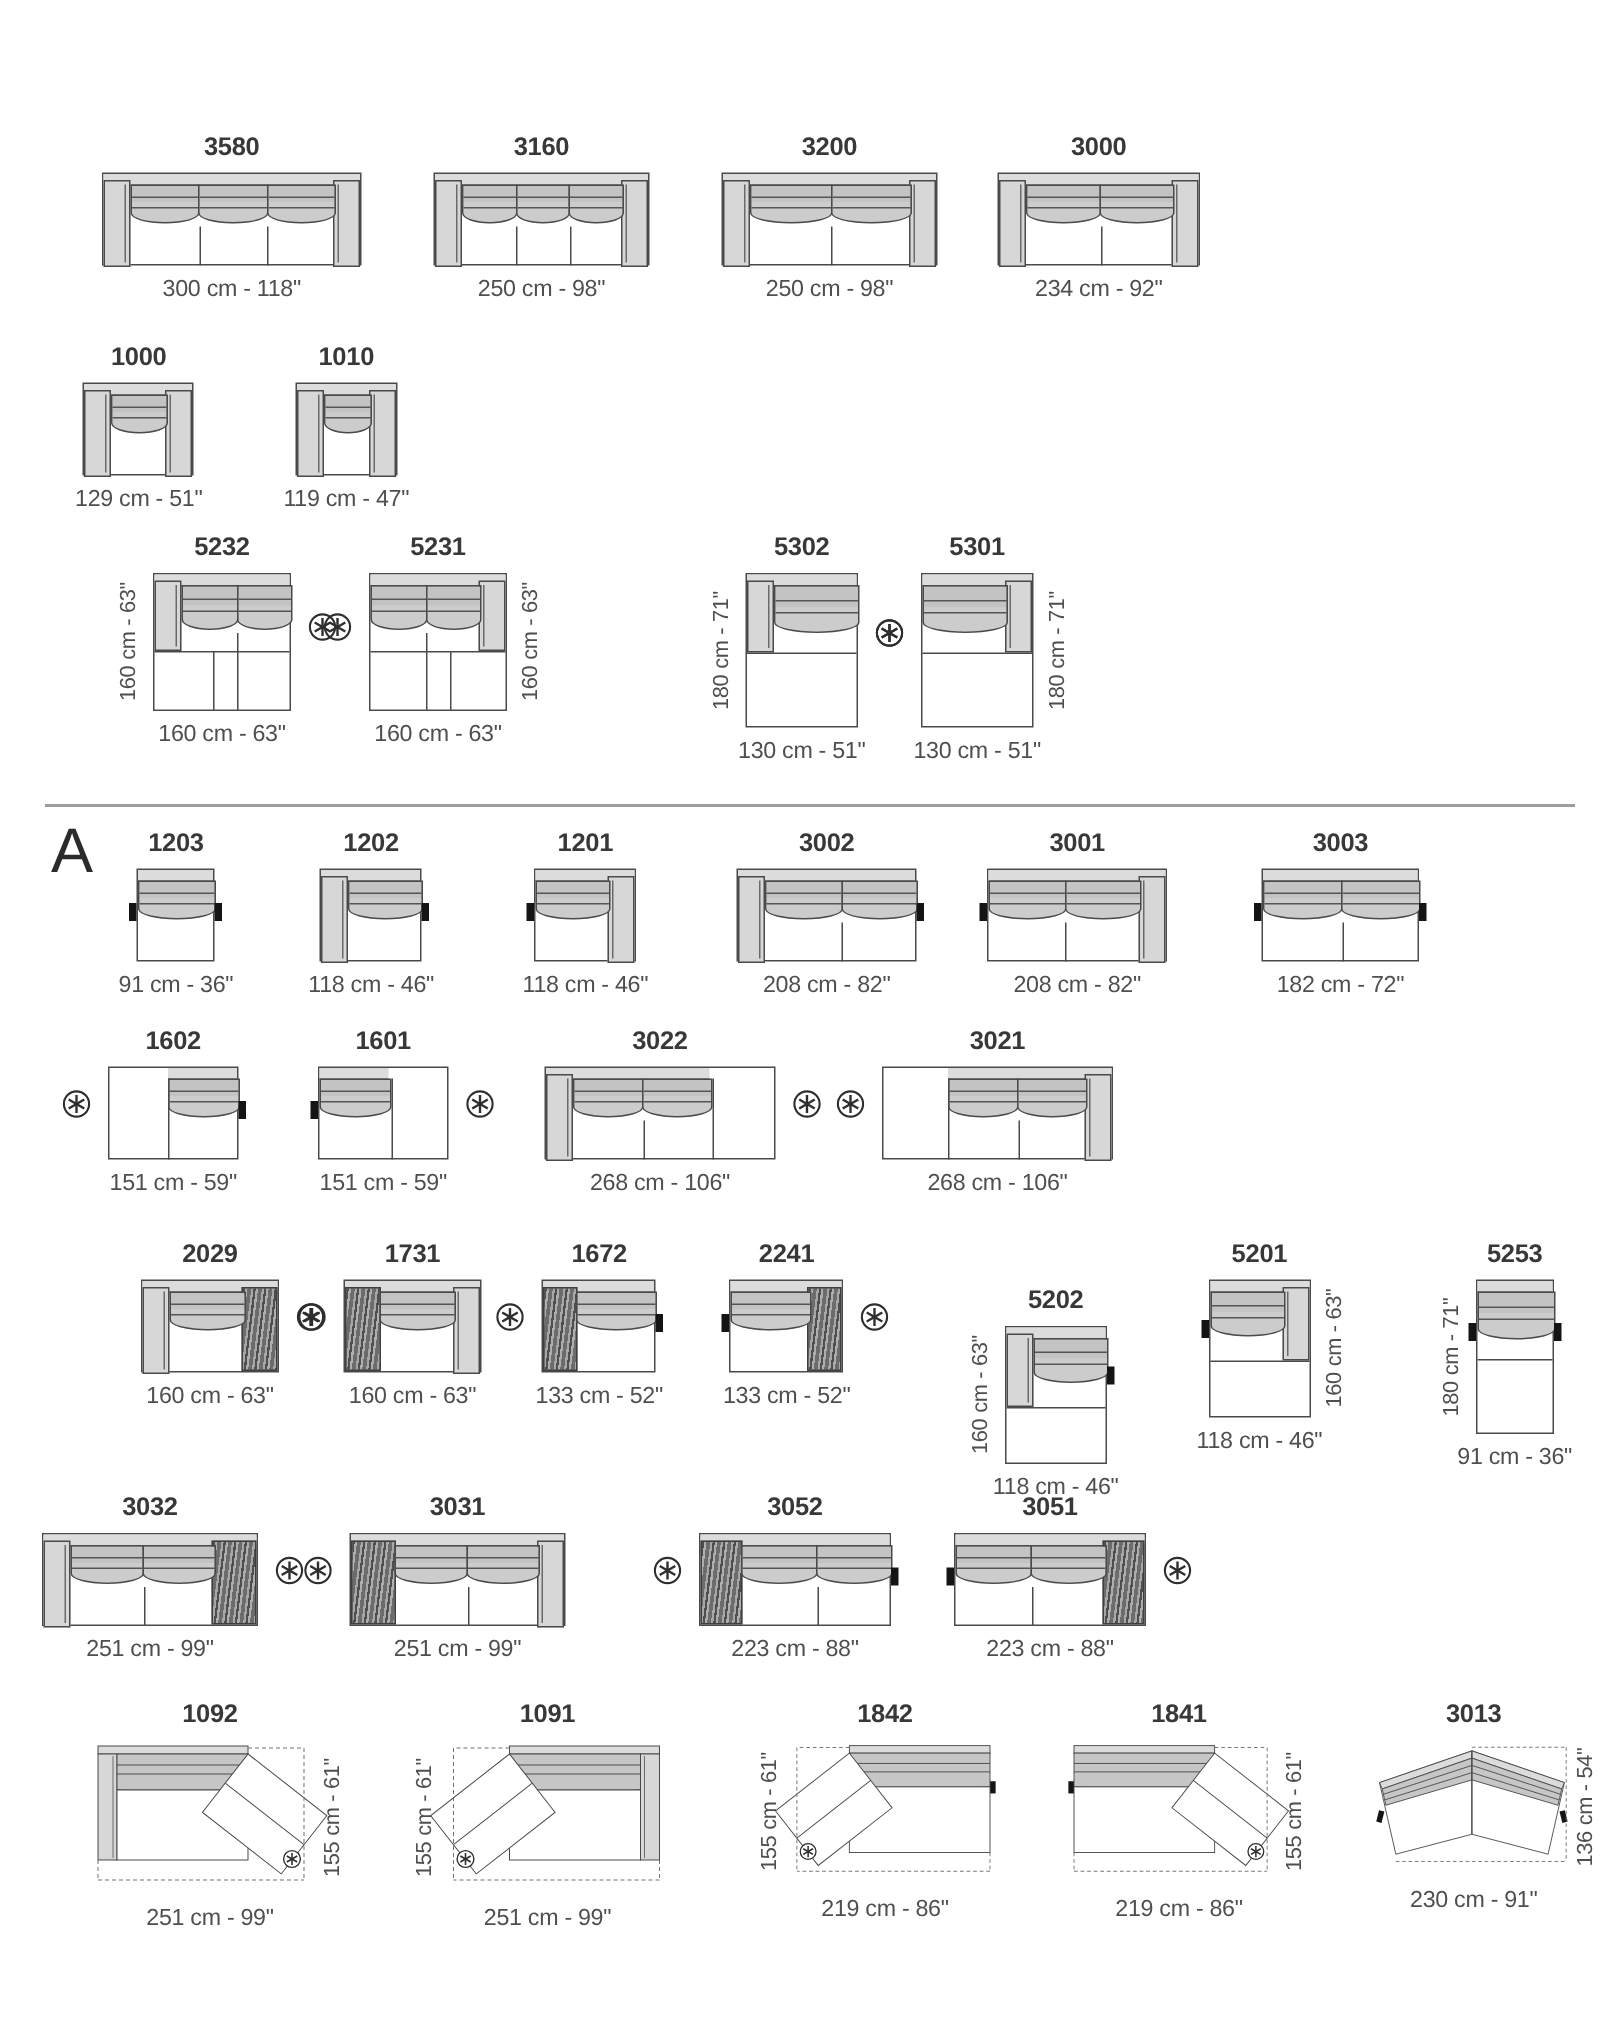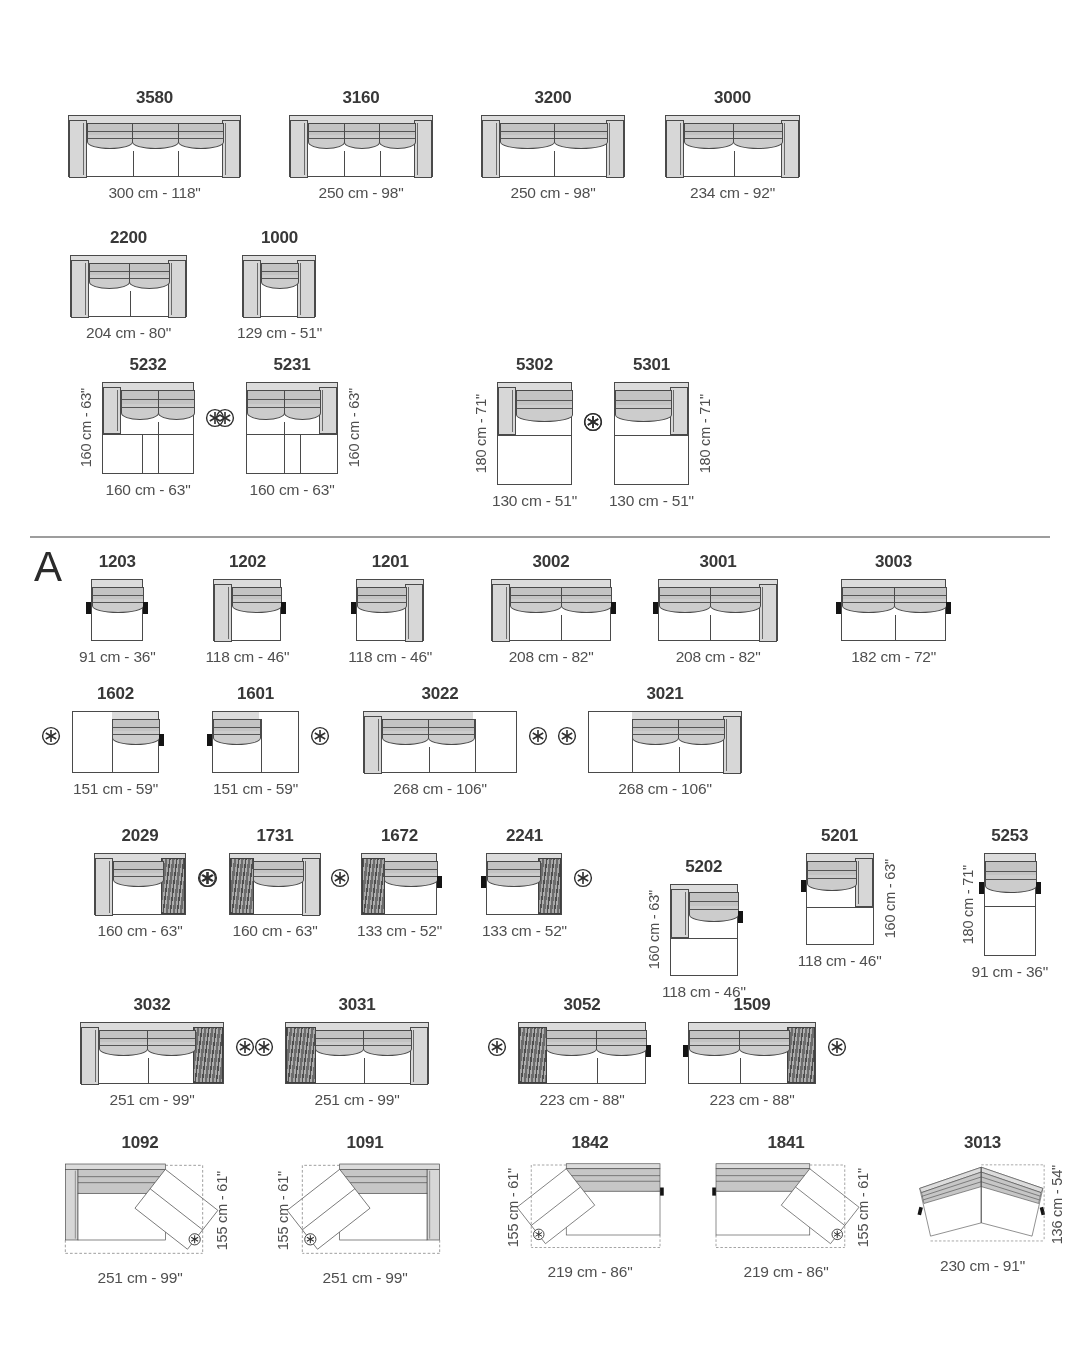--- a/index.html
+++ b/index.html
@@ -143,62 +143,57 @@
                 <div class="cl" style="top: 30%;"></div>
                 <div class="cl" style="top: 58%;"></div>
               </div>
             </div>
             <div class="vl" style="left: 67.5px; top: 35px; height: 26px;"></div>
           </div>
           <div class="m-dim">234 cm - 92"</div>
         </div>
       </div>
       <div class="row" style="top: 228px;">
-        <div class="module" style="margin-left: 70px;">
-          <div class="m-title">2200</div>
-          <div class="m-body" style="width: 117px; height: 62px;">
-            <div class="rail" style="left: 0px; width: 115px;"></div>
-            <div class="arm" style="left: 0px; height: 58px;">
-              <div class="in" style="right: 2px;"></div>
-            </div>
-            <div class="arm" style="right: 0px; height: 58px;">
-              <div class="in" style="left: 2px;"></div>
-            </div>
-            <div class="band" style="left: 18px; width: 81px; height: 26px;">
-              <div class="seg">
-                <div class="cl" style="top: 30%;"></div>
-                <div class="cl" style="top: 58%;"></div>
-              </div>
-              <div class="seg">
-                <div class="cl" style="top: 30%;"></div>
-                <div class="cl" style="top: 58%;"></div>
-              </div>
-            </div>
-            <div class="vl" style="left: 58.5px; top: 35px; height: 26px;"></div>
-          </div>
-          <div class="m-dim">204 cm - 80"</div>
-        </div>
         <div class="module" style="margin-left: 50px;">
           <div class="m-title">1000</div>
           <div class="m-body" style="width: 74px; height: 62px;">
             <div class="rail" style="left: 0px; width: 72px;"></div>
             <div class="arm" style="left: 0px; height: 58px;">
               <div class="in" style="right: 2px;"></div>
             </div>
             <div class="arm" style="right: 0px; height: 58px;">
               <div class="in" style="left: 2px;"></div>
             </div>
             <div class="band" style="left: 18px; width: 38px; height: 26px;">
               <div class="seg">
                 <div class="cl" style="top: 30%;"></div>
                 <div class="cl" style="top: 58%;"></div>
               </div>
             </div>
           </div>
           <div class="m-dim">129 cm - 51"</div>
+        </div>
+        <div class="module" style="margin-left: 54px;">
+          <div class="m-title">1010</div>
+          <div class="m-body" style="width: 68px; height: 62px;">
+            <div class="rail" style="left: 0px; width: 66px;"></div>
+            <div class="arm" style="left: 0px; height: 58px;">
+              <div class="in" style="right: 2px;"></div>
+            </div>
+            <div class="arm" style="right: 0px; height: 58px;">
+              <div class="in" style="left: 2px;"></div>
+            </div>
+            <div class="band" style="left: 18px; width: 32px; height: 26px;">
+              <div class="seg">
+                <div class="cl" style="top: 30%;"></div>
+                <div class="cl" style="top: 58%;"></div>
+              </div>
+            </div>
+          </div>
+          <div class="m-dim">119 cm - 47"</div>
         </div>
       </div>
       <div class="row" style="top: 355px;">
         <div class="module" style="margin-left: 88px; padding-left: 14px;">
           <div class="m-title">5232</div>
           <div class="m-body" style="width: 92px; height: 92px;">
             <div class="rail" style="left: 0px; width: 90px;"></div>
             <div class="arm" style="left: 0px; height: 47px;">
               <div class="in" style="right: 2px;"></div>
             </div>
@@ -672,21 +667,21 @@
             <div class="tab" style="left: -6px; top: 28px;"></div>
             <div class="tab" style="right: -6px; top: 28px;"></div>
             <div class="vdim" style="left: -27px;">
               <span>180 cm - 71"</span>
             </div>
           </div>
           <div class="m-dim">91 cm - 36"</div>
         </div>
       </div>
       <div class="row" style="top: 995px;">
-        <div class="module" style="margin-left: 80px;">
+        <div class="module" style="margin-left: 28px;">
           <div class="m-title">3032</div>
           <div class="m-body" style="width: 144px; height: 62px;">
             <div class="rail" style="left: 0px; width: 142px;"></div>
             <div class="arm" style="left: 0px; height: 58px;">
               <div class="in" style="right: 2px;"></div>
             </div>
             <div class="tex" style="right: 0px; width: 30px;"></div>
             <div class="band" style="left: 18px; width: 97px; height: 26px;">
               <div class="seg">
                 <div class="cl" style="top: 30%;"></div>
@@ -755,21 +750,21 @@
             <div class="ast" style="top: 13.56px; left: -32px;"><svg width="20" height="20" viewBox="0 0 20 20">
                 <circle cx="10" cy="10" r="8.4" fill="none" stroke="#2e2e2e" stroke-width="1.4"></circle>
                 <line x1="10" y1="4" x2="10" y2="16" stroke="#2e2e2e" stroke-width="1.6"></line>
                 <line x1="15.196152422706632" y1="7" x2="4.803847577293368" y2="13" stroke="#2e2e2e" stroke-width="1.6"></line>
                 <line x1="4.803847577293368" y1="7" x2="15.196152422706632" y2="13" stroke="#2e2e2e" stroke-width="1.6"></line>
               </svg></div>
           </div>
           <div class="m-dim">223 cm - 88"</div>
         </div>
         <div class="module" style="margin-left: 42px;">
-          <div class="m-title">1509</div>
+          <div class="m-title">3051</div>
           <div class="m-body" style="width: 128px; height: 62px;">
             <div class="rail" style="left: 0px; width: 126px;"></div>
             <div class="tex" style="right: 0px; width: 28px;"></div>
             <div class="band" style="left: 0px; width: 101px; height: 26px;">
               <div class="seg">
                 <div class="cl" style="top: 30%;"></div>
                 <div class="cl" style="top: 58%;"></div>
               </div>
               <div class="seg">
                 <div class="cl" style="top: 30%;"></div>

